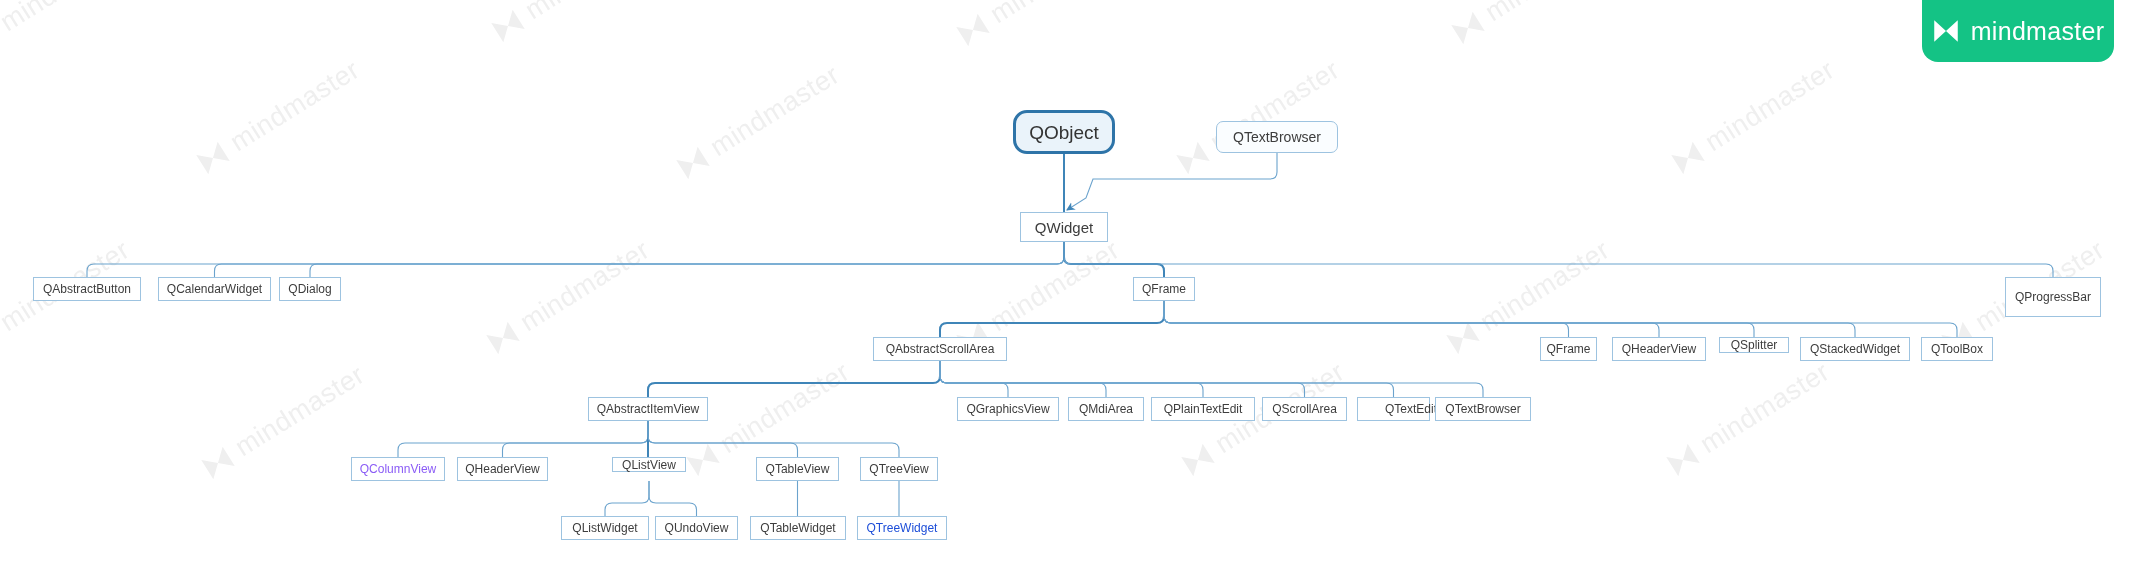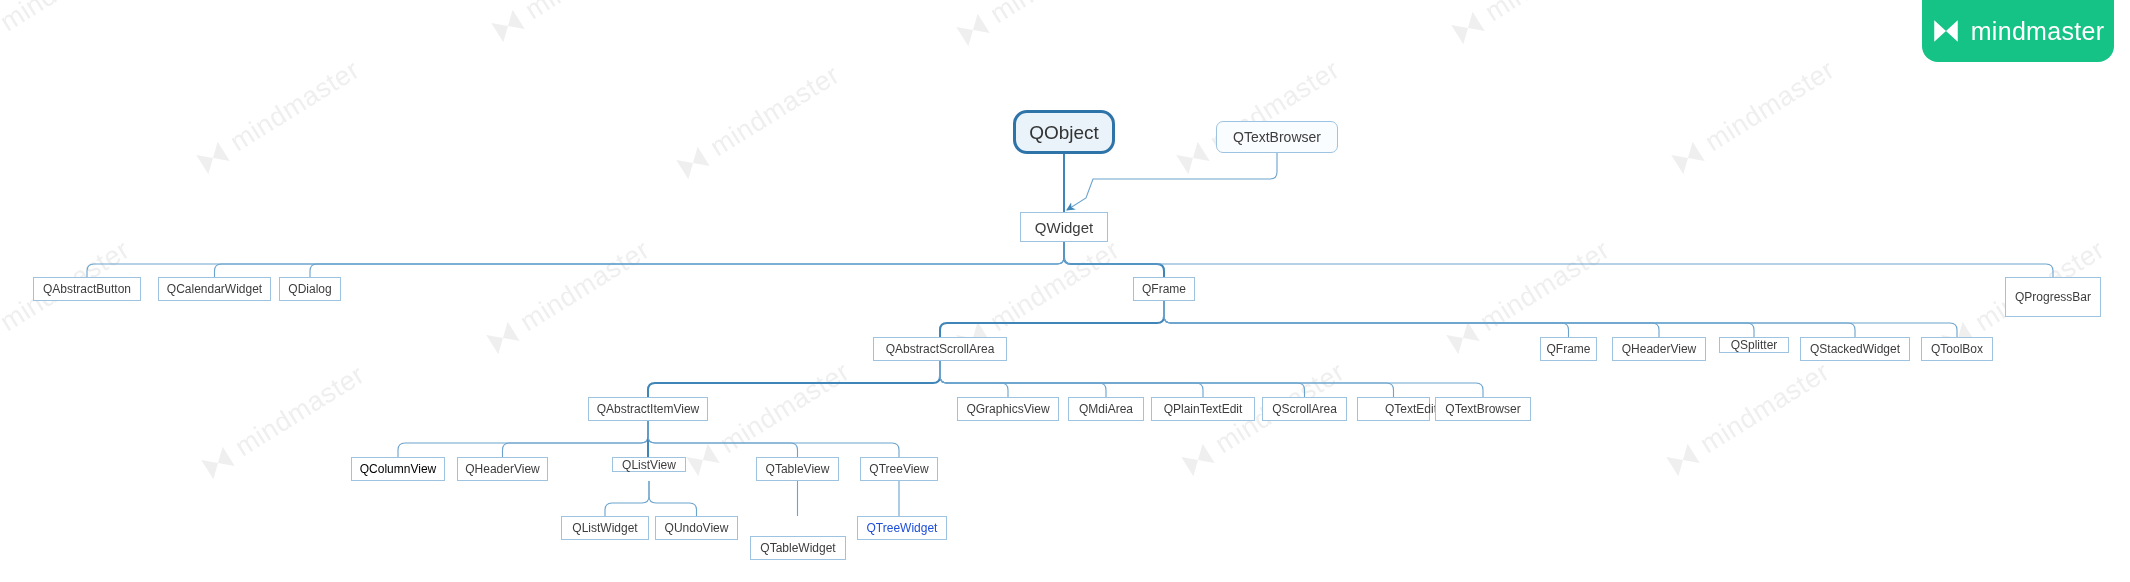--- a/index.html
+++ b/index.html
@@ -321,42 +321,42 @@
       </div>
       <div class="node" style="left: 1262px; top: 397px; width: 85px; height: 24px; font-size: 12px; border-color: rgb(157, 195, 224); color: rgb(61, 61, 61);">
         <span class="node-label">QScrollArea</span>
       </div>
       <div class="node" style="left: 1357px; top: 397px; width: 73px; height: 24px; font-size: 12px; border-color: rgb(157, 195, 224); color: rgb(61, 61, 61); padding-left: 35px;">
         <span class="node-label">QTextEdit</span>
       </div>
       <div class="node" style="left: 1435px; top: 397px; width: 96px; height: 24px; font-size: 12px; border-color: rgb(157, 195, 224); color: rgb(61, 61, 61);">
         <span class="node-label">QTextBrowser</span>
       </div>
-      <div class="node" style="left: 351px; top: 457px; width: 94px; height: 24px; font-size: 12px; border-color: rgb(157, 195, 224); color: #000000;">
+      <div class="node" style="left: 351px; top: 457px; width: 94px; height: 24px; font-size: 12px; border-color: rgb(157, 195, 224); color: #8b5cf6;">
         <span class="node-label">QColumnView</span>
       </div>
       <div class="node" style="left: 457px; top: 457px; width: 91px; height: 24px; font-size: 12px; border-color: rgb(157, 195, 224); color: rgb(61, 61, 61);">
         <span class="node-label">QHeaderView</span>
       </div>
       <div class="node" style="left: 612px; top: 457px; width: 74px; height: 15px; font-size: 12px; border-color: rgb(157, 195, 224); color: rgb(61, 61, 61);">
         <span class="node-label">QListView</span>
       </div>
       <div class="node" style="left: 756px; top: 457px; width: 83px; height: 24px; font-size: 12px; border-color: rgb(157, 195, 224); color: rgb(61, 61, 61);">
         <span class="node-label">QTableView</span>
       </div>
       <div class="node" style="left: 860px; top: 457px; width: 78px; height: 24px; font-size: 12px; border-color: rgb(157, 195, 224); color: rgb(61, 61, 61);">
         <span class="node-label">QTreeView</span>
       </div>
       <div class="node" style="left: 561px; top: 516px; width: 88px; height: 24px; font-size: 12px; border-color: rgb(157, 195, 224); color: rgb(61, 61, 61);">
         <span class="node-label">QListWidget</span>
       </div>
       <div class="node" style="left: 655px; top: 516px; width: 83px; height: 24px; font-size: 12px; border-color: rgb(157, 195, 224); color: rgb(61, 61, 61);">
         <span class="node-label">QUndoView</span>
       </div>
-      <div class="node" style="left: 750px; top: 516px; width: 96px; height: 24px; font-size: 12px; border-color: rgb(157, 195, 224); color: rgb(61, 61, 61); margin-top: 20px;">
+      <div class="node" style="left: 750px; top: 516px; width: 96px; height: 24px; font-size: 12px; border-color: rgb(157, 195, 224); color: rgb(61, 61, 61);">
         <span class="node-label">QTableWidget</span>
       </div>
       <div class="node" style="left: 857px; top: 516px; width: 90px; height: 24px; font-size: 12px; border-color: rgb(157, 195, 224); color: #1d4ed8;">
         <span class="node-label">QTreeWidget</span>
       </div>
     </div>
 </div>
 
 <div id="brand-badge" style="left: 1922px; top: 0px; width: 192px; height: 62px; background: rgb(20, 195, 133);">
   <svg class="brand-mark" viewBox="0 0 100 100">

